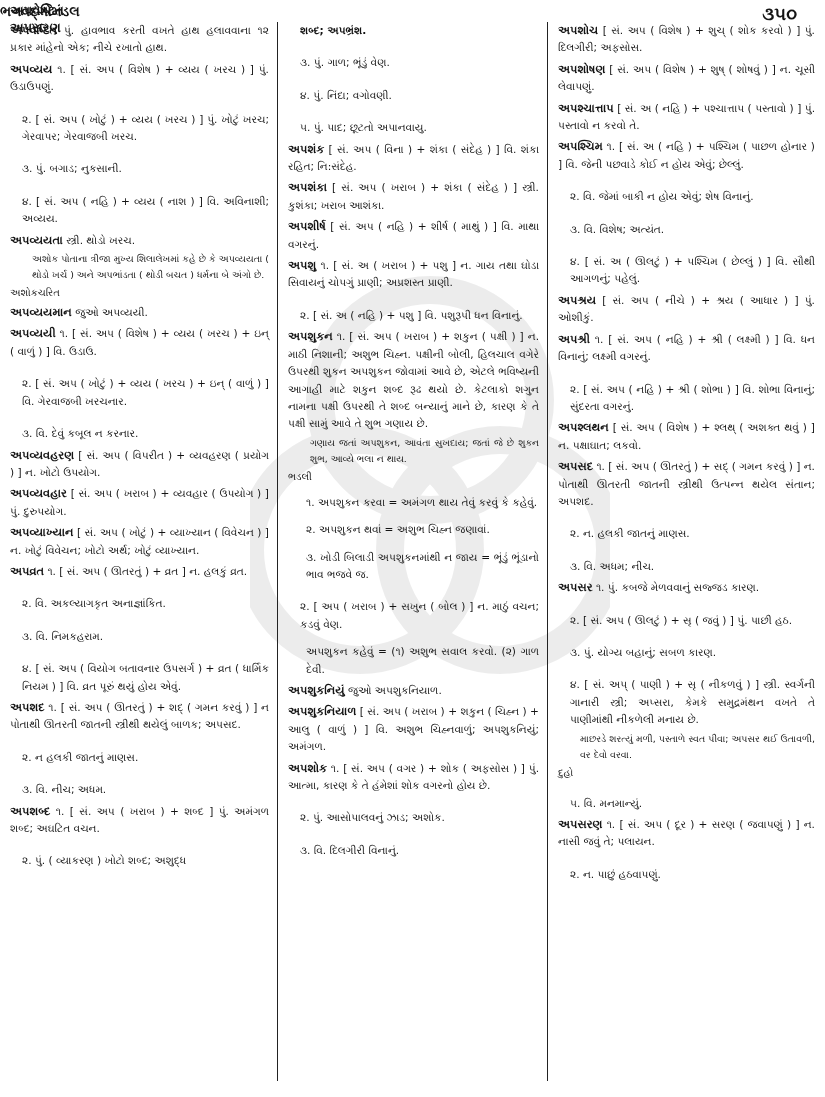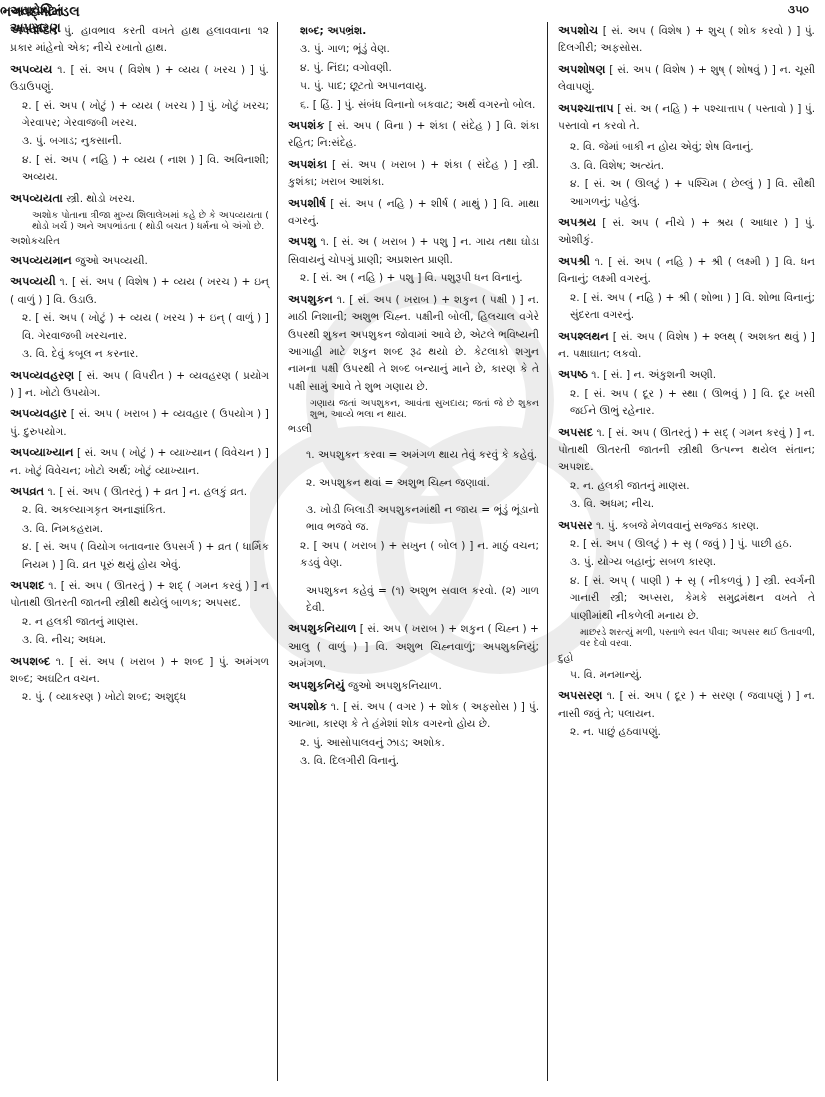--- a/index.html
+++ b/index.html
@@ -15,43 +15,43 @@
       width: 360px; height: 460px;
       pointer-events: none;
       opacity: 0.07;
     }
     .header {
       position: absolute; left: 0; top: 0; width: 825px; height: 40px;
     }
     .guide-top { position: absolute; left: 10px; top: 3px; font-size: 13px; font-weight: bold; }
     .guide-bottom { position: absolute; left: 10px; top: 20px; font-size: 13px; font-weight: bold; }
     .book-title { position: absolute; left: 0; width: 825px; top: 3px; text-align: left; font-size: 14px; font-weight: bold; }
-    .page-num { position: absolute; right: 16px; top: 3px; font-size: 11px; font-weight: bold; }
+    .page-num { position: absolute; right: 28px; top: 3px; font-size: 18px; font-weight: bold; }
 
     .columns {
       position: absolute; left: 0; top: 22px; width: 825px; height: 1059px;
       display: flex;
     }
     .col {
       font-size: 10.6px;
       line-height: 17.4px;
       overflow: hidden;
     }
     .col-left { width: 277px; padding: 0 8px 0 10px; }
     .col-mid { width: 270px; padding: 0 8px 0 10px; border-left: 1.3px solid #222; }
     .col-right { width: 278px; padding: 0 10px 0 10px; border-left: 1.3px solid #222; }
 
     .entry { margin-bottom: 4px; }
     .entry p { text-align: justify; }
     .hw { font-weight: bold; font-size: 11.4px; }
-    .sense { padding-left: 12px; margin-top: 1px; }
+    .sense { padding-left: 12px; margin-top: 15px; }
     .cont { padding-left: 12px; font-weight: bold; }
     .quote {
       font-size: 9.4px;
-      line-height: 11px;
+      line-height: 16px;
       padding-left: 22px;
       margin: 2px 0;
     }
     .quote-src { text-align: right; font-size: 10px; line-height: 15px; }
     .idiom { padding-left: 18px; margin-top: 10px; }
   </style>
 </head>
 <body>
 
 <svg class="watermark" viewBox="0 0 360 460">
@@ -115,21 +115,20 @@
         <p><span class="hw">અપશબ્દ</span><span> ૧. [ સં. અપ ( ખરાબ ) + શબ્દ ] પું. અમંગળ શબ્દ; અઘટિત વચન.</span></p>
         <p class="sense">૨. પું. ( વ્યાકરણ ) ખોટો શબ્દ; અશુદ્ધ</p>
       </div>
     </div>
   <div class="col col-mid" id="col-middle">
       <div class="entry">
         <p class="cont">શબ્દ; અપભ્રંશ.</p>
         <p class="sense">૩. પું. ગાળ; ભૂંડું વેણ.</p>
         <p class="sense">૪. પું. નિંદા; વગોવણી.</p>
         <p class="sense">૫. પું. પાદ; છૂટતો અપાનવાયુ.</p>
-        <p class="sense">૬. [ હિં. ] પું. સંબંધ વિનાનો બકવાટ; અર્થ વગરનો બોલ.</p>
       </div>
       <div class="entry">
         <p><span class="hw">અપશંક</span><span> [ સં. અપ ( વિના ) + શંકા ( સંદેહ ) ] વિ. શંકા રહિત; નિ:સંદેહ.</span></p>
       </div>
       <div class="entry">
         <p><span class="hw">અપશંકા</span><span> [ સં. અપ ( ખરાબ ) + શંકા ( સંદેહ ) ] સ્ત્રી. કુશંકા; ખરાબ આશંકા.</span></p>
       </div>
       <div class="entry">
         <p><span class="hw">અપશીર્ષ</span><span> [ સં. અપ ( નહિ ) + શીર્ષ ( માથું ) ] વિ. માથા વગરનું.</span></p>
       </div>
@@ -141,59 +140,56 @@
         <p><span class="hw">અપશુકન</span><span> ૧. [ સં. અપ ( ખરાબ ) + શકુન ( પક્ષી ) ] ન. માઠી નિશાની; અશુભ ચિહ્ન. પક્ષીની બોલી, હિલચાલ વગેરે ઉપરથી શુકન અપશુકન જોવામાં આવે છે, એટલે ભવિષ્યની આગાહી માટે શકુન શબ્દ રૂઢ થયો છે. કેટલાકો શગુન નામના પક્ષી ઉપરથી તે શબ્દ બન્યાનું માને છે, કારણ કે તે પક્ષી સામું આવે તે શુભ ગણાય છે.</span></p>
         <p class="quote">ગણાય જતાં અપશુકન, આવંતા સુખદાય; જતાં જે છે શુકન શુભ, આવ્યે ભલા ન થાય.</p>
         <p class="quote-src">ભડલી</p>
         <p class="idiom">૧. અપશુકન કરવા = અમંગળ થાય તેવું કરવું કે કહેવું.</p>
         <p class="idiom">૨. અપશુકન થવાં = અશુભ ચિહ્ન જણાવાં.</p>
         <p class="idiom">૩. ખોડી બિલાડી અપશુકનમાંથી ન જાય = ભૂંડું ભૂંડાનો ભાવ ભજવે જ.</p>
         <p class="sense">૨. [ અપ ( ખરાબ ) + સખુન ( બોલ ) ] ન. માઠું વચન; કડવું વેણ.</p>
         <p class="idiom">અપશુકન કહેવું = (૧) અશુભ સવાલ કરવો. (૨) ગાળ દેવી.</p>
       </div>
       <div class="entry">
+        <p><span class="hw">અપશુકનિયું</span><span> જુઓ અપશુકનિયાળ.</span></p>
+      </div>
+      <div class="entry">
         <p><span class="hw">અપશુકનિયાળ</span><span> [ સં. અપ ( ખરાબ ) + શકુન ( ચિહ્ન ) + આલુ ( વાળું ) ] વિ. અશુભ ચિહ્નવાળું; અપશુકનિયું; અમંગળ.</span></p>
-      </div>
-      <div class="entry">
-        <p><span class="hw">અપશુકનિયું</span><span> જુઓ અપશુકનિયાળ.</span></p>
       </div>
       <div class="entry">
         <p><span class="hw">અપશોક</span><span> ૧. [ સં. અપ ( વગર ) + શોક ( અફસોસ ) ] પું. આત્મા, કારણ કે તે હંમેશાં શોક વગરનો હોય છે.</span></p>
         <p class="sense">૨. પું. આસોપાલવનું ઝાડ; અશોક.</p>
         <p class="sense">૩. વિ. દિલગીરી વિનાનું.</p>
       </div>
     </div>
   <div class="col col-right" id="col-right">
       <div class="entry">
         <p><span class="hw">અપશોચ</span><span> [ સં. અપ ( વિશેષ ) + શુચ્ ( શોક કરવો ) ] પું. દિલગીરી; અફસોસ.</span></p>
       </div>
       <div class="entry">
         <p><span class="hw">અપશોષણ</span><span> [ સં. અપ ( વિશેષ ) + શુષ્ ( શોષવું ) ] ન. ચૂસી લેવાપણું.</span></p>
       </div>
       <div class="entry">
         <p><span class="hw">અપશ્ચાત્તાપ</span><span> [ સં. અ ( નહિ ) + પશ્ચાત્તાપ ( પસ્તાવો ) ] પું. પસ્તાવો ન કરવો તે.</span></p>
       </div>
       <div class="entry">
+        <p><span class="hw">અપશ્ચિમ</span><span> ૧. [ સં. અ ( નહિ ) + પશ્ચિમ ( પાછળ હોનાર ) ] વિ. જેની પછવાડે કોઈ ન હોય એવું; છેલ્લું.</span></p>
         <p class="sense">૨. વિ. જેમાં બાકી ન હોય એવું; શેષ વિનાનું.</p>
         <p class="sense">૩. વિ. વિશેષ; અત્યંત.</p>
         <p class="sense">૪. [ સં. અ ( ઊલટું ) + પશ્ચિમ ( છેલ્લું ) ] વિ. સૌથી આગળનું; પહેલું.</p>
       </div>
       <div class="entry">
         <p><span class="hw">અપશ્રય</span><span> [ સં. અપ ( નીચે ) + શ્રય ( આધાર ) ] પું. ઓશીકું.</span></p>
       </div>
       <div class="entry">
         <p><span class="hw">અપશ્રી</span><span> ૧. [ સં. અપ ( નહિ ) + શ્રી ( લક્ષ્મી ) ] વિ. ધન વિનાનું; લક્ષ્મી વગરનું.</span></p>
         <p class="sense">૨. [ સં. અપ ( નહિ ) + શ્રી ( શોભા ) ] વિ. શોભા વિનાનું; સુંદરતા વગરનું.</p>
       </div>
       <div class="entry">
         <p><span class="hw">અપશ્લથન</span><span> [ સં. અપ ( વિશેષ ) + શ્લથ્ ( અશક્ત થવું ) ] ન. પક્ષાઘાત; લકવો.</span></p>
-      </div>
-      <div class="entry">
-        <p><span class="hw">અપષ્ઠ</span><span> ૧. [ સં. ] ન. અંકુશની અણી.</span></p>
-        <p class="sense">૨. [ સં. અપ ( દૂર ) + સ્થા ( ઊભવું ) ] વિ. દૂર ખસી જઈને ઊભું રહેનાર.</p>
       </div>
       <div class="entry">
         <p><span class="hw">અપસદ</span><span> ૧. [ સં. અપ ( ઊતરતું ) + સદ્ ( ગમન કરવું ) ] ન. પોતાથી ઊતરતી જાતની સ્ત્રીથી ઉત્પન્ન થયેલ સંતાન; અપશદ.</span></p>
         <p class="sense">૨. ન. હલકી જાતનું માણસ.</p>
         <p class="sense">૩. વિ. અધમ; નીચ.</p>
       </div>
       <div class="entry">
         <p><span class="hw">અપસર</span><span> ૧. પું. કબજે મેળવવાનું સજ્જડ કારણ.</span></p>
         <p class="sense">૨. [ સં. અપ ( ઊલટું ) + સૃ ( જવું ) ] પું. પાછી હઠ.</p>
         <p class="sense">૩. પું. યોગ્ય બહાનું; સબળ કારણ.</p>

